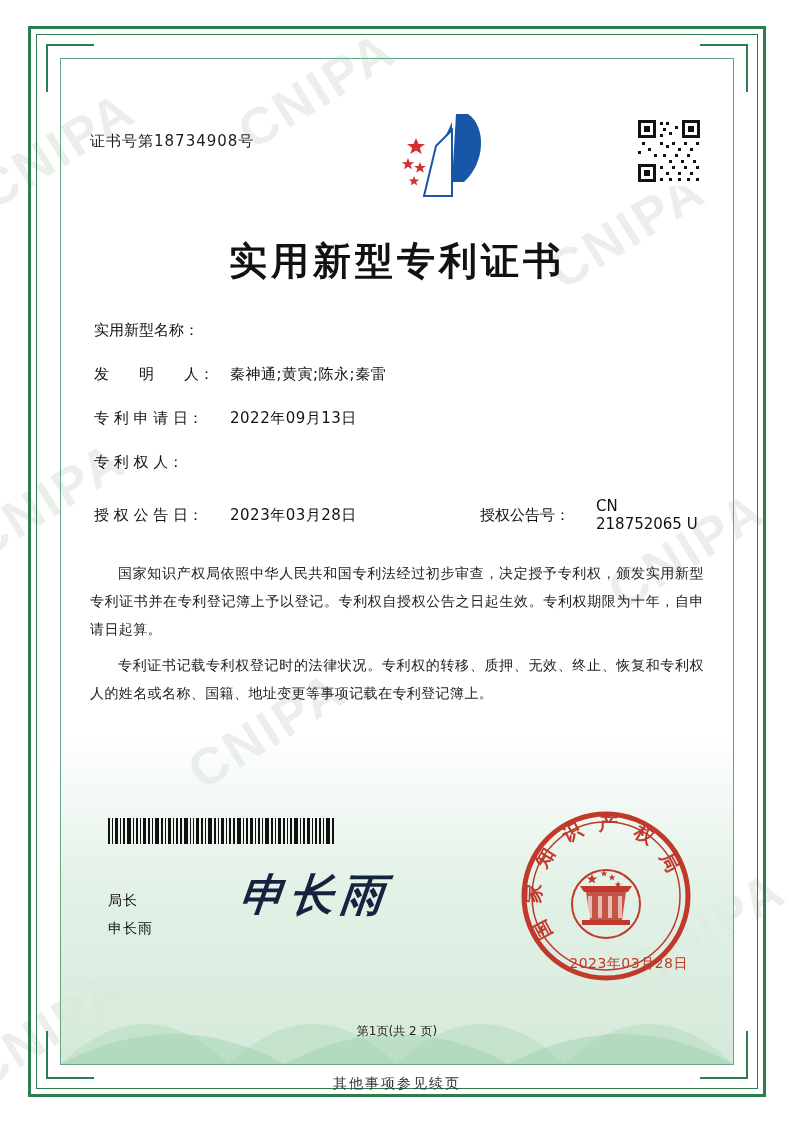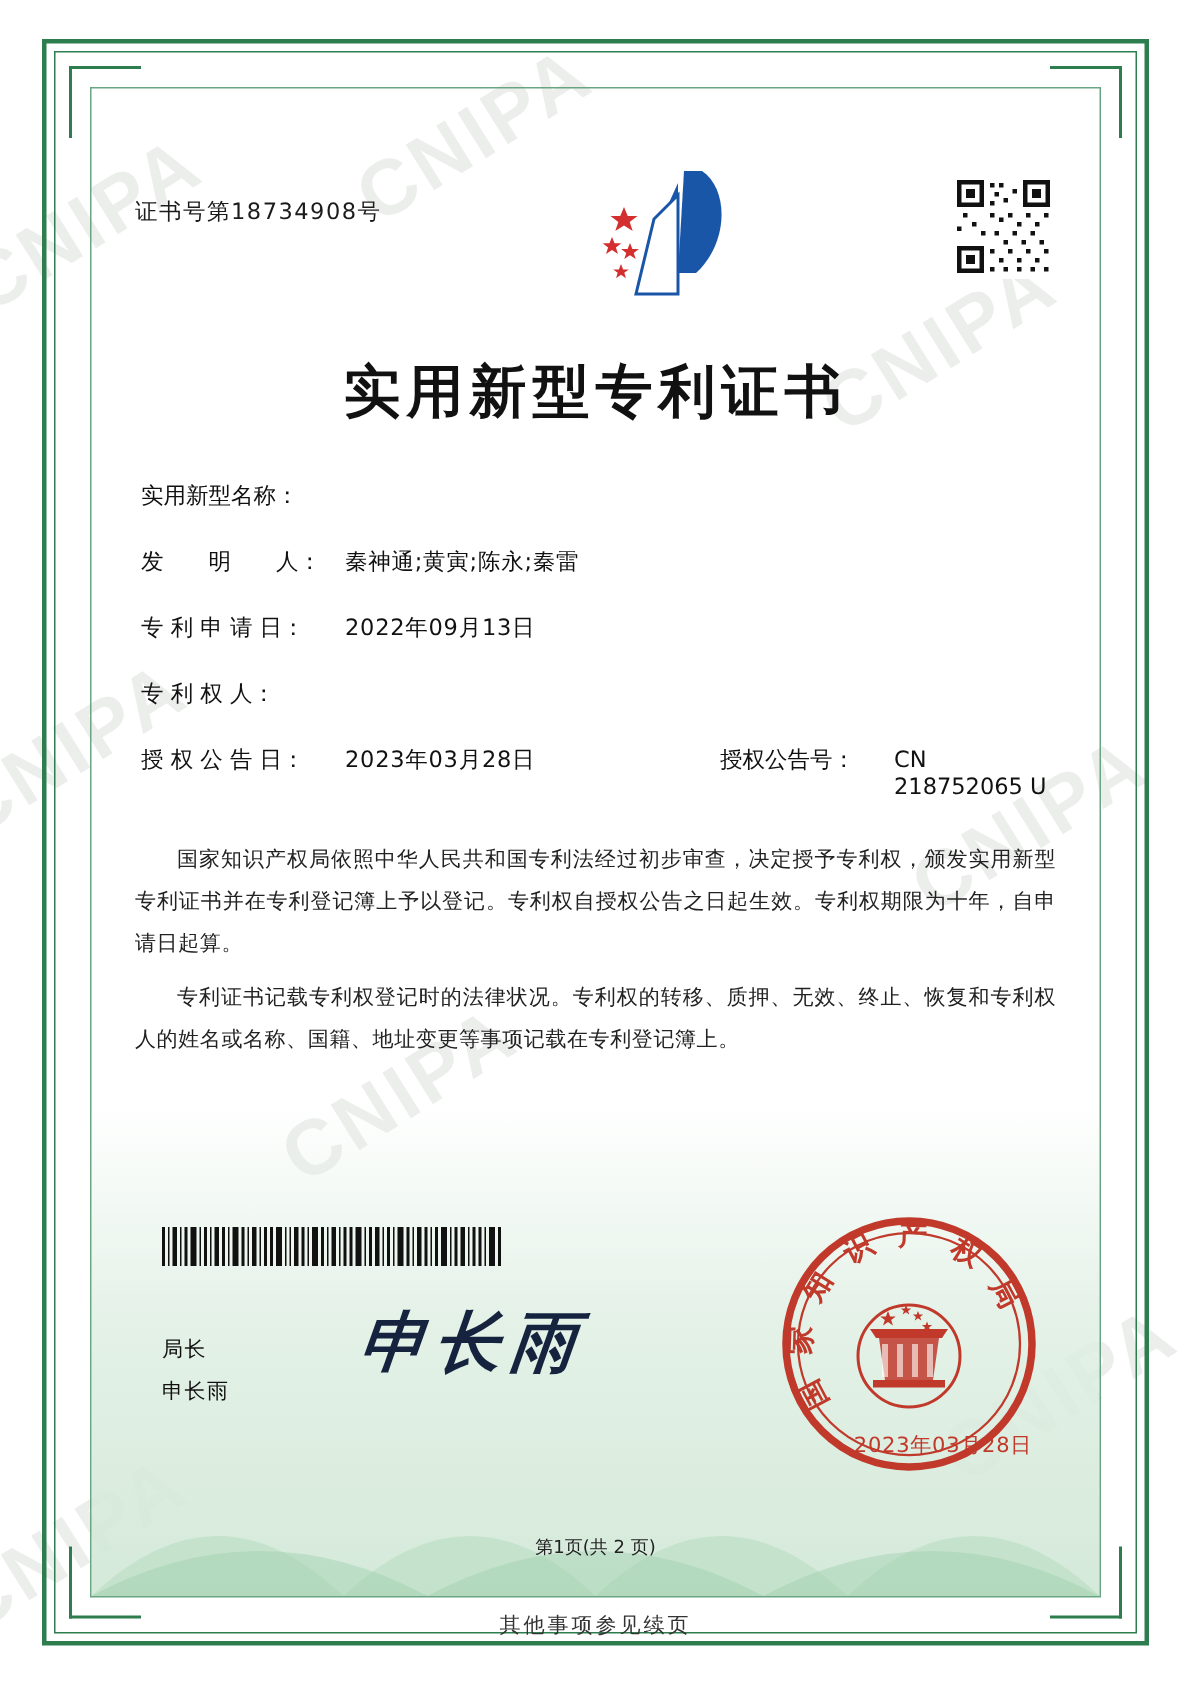--- a/index.html
+++ b/index.html
@@ -137,21 +137,21 @@
     font-size: 38px;
     font-weight: bold;
     letter-spacing: 4px;
     color: #111;
     margin: 16px 0 34px 0;
   }
 
   .fields { padding: 0 4px; }
   .field-row {
     display: flex;
-    align-items: flex-start;
+    align-items: center;
     font-family: "DejaVu Sans", sans-serif;
     font-size: 15px;
     color: #111;
     margin-bottom: 25px;
   }
   .field-label {
     width: 136px;
     flex: 0 0 136px;
     letter-spacing: 0px;
     white-space: nowrap;

